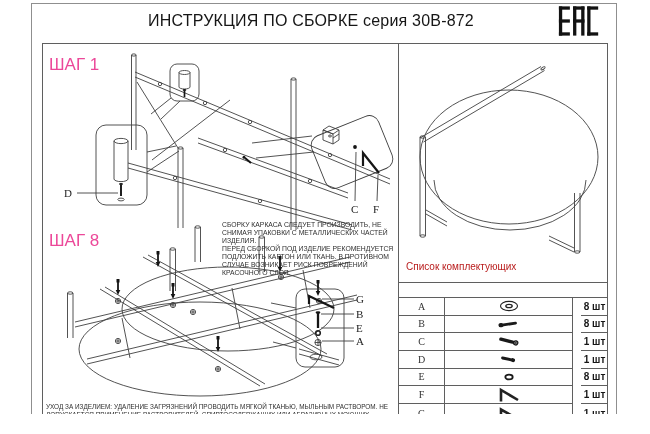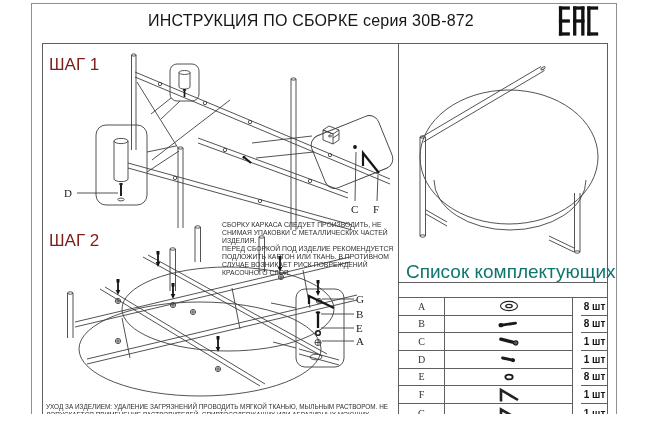--- a/index.html
+++ b/index.html
@@ -4,29 +4,29 @@
 <style>
   html,body{margin:0;padding:0;background:#fff;}
   .page{position:relative;width:650px;height:414px;background:#fff;overflow:hidden;
         font-family:"Liberation Sans",sans-serif;color:#1a1a1a;}
   .abs{position:absolute;}
   .page-border{left:31px;top:3px;width:584px;height:420px;border:1px solid #8f8f8f;}
   .title{left:31px;top:12px;width:560px;text-align:center;font-size:16px;letter-spacing:.2px;color:#161616;}
   .eac{left:558px;top:5px;width:42px;height:32px;}
   .content-box{left:42px;top:43px;width:566px;height:378px;border:1px solid #5f5f5f;box-sizing:border-box;}
   .divider{left:398px;top:43px;width:1px;height:378px;background:#5f5f5f;}
-  .step-label{font-size:17px;color:#7f1d1d;}
+  .step-label{font-size:17px;color:#ec4899;}
   .step1-label{left:49px;top:55px;}
   .step2-label{left:49px;top:231px;}
   .step1-svg{left:43px;top:44px;}
   .step2-svg{left:43px;top:224px;}
   .table-svg{left:399px;top:44px;}
   .warning{left:222px;top:221px;width:178px;font-size:6.8px;line-height:8px;white-space:pre-line;color:#2d2d2d;}
   .care{left:46px;top:403px;width:352px;font-size:6.4px;line-height:8px;white-space:pre-line;color:#2d2d2d;}
-  .parts-title{left:406px;top:261px;font-size:19px;color:#0f766e;}
+  .parts-title{left:406px;top:261px;font-size:10px;color:#b91c1c;}
   .parts-underline{left:399px;top:282px;width:209px;height:1px;background:#5f5f5f;}
   .parts-table{left:399px;top:297px;width:209px;height:124px;display:grid;
                grid-template-columns:46px 128px 35px;grid-template-rows:repeat(7,1fr);
                border-top:1px solid #5f5f5f;}
   .pcell{display:flex;align-items:center;justify-content:center;border-bottom:1px solid #5f5f5f;}
   .parts-table .pcell:nth-last-child(-n+3){border-bottom:none;}
   .pcell.c1,.pcell.c2{border-right:1px solid #5f5f5f;}
   .pletter{font-family:"Liberation Serif",serif;font-size:10px;color:#333;}
   .pqty{font-size:10px;font-weight:bold;color:#161616;margin-left:8px;}
   svg text.callout-letter{font-family:"Liberation Serif",serif;font-size:11px;fill:#222;}
@@ -127,21 +127,21 @@
       <path class="ln" d="M323,130 l10,4 v10 l-10,-4 z M323,130 l6,-4 10,4 -6,4 z M339,134 l-6,4 M333,144 l6,-4 v-10"></path>
       <ellipse class="ln" cx="330" cy="136" rx="1.5" ry="1"></ellipse>
       <circle cx="355" cy="147" r="1.9" class="blk"></circle>
       <path d="M363,166 V153 L379,173" fill="none" stroke="#161616" stroke-width="2.2"></path>
       <path class="ln" d="M356,152 L355,201 M378,175 L377,201"></path>
       <text class="callout-letter" x="351" y="213">C</text>
       <text class="callout-letter" x="373" y="213">F</text>
     </g>
   </svg>
 
-  <div class="abs step-label step2-label">ШАГ 2</div>
+  <div class="abs step-label step2-label">ШАГ 8</div>
 
   <svg class="abs step2-svg" width="354" height="181" viewBox="43 224 354 181">
     <g class="ln">
       <ellipse cx="228" cy="309" rx="106" ry="42"></ellipse>
       <ellipse cx="200" cy="349" rx="121" ry="47"></ellipse>
     </g>
     <g class="ln">
       <path d="M75,322 L350,257 M75,327 L350,262"></path>
       <path d="M87,359 L357,295 M87,364 L357,300"></path>
       <path d="M143,257 L322,356 M148,255 L327,354"></path>

